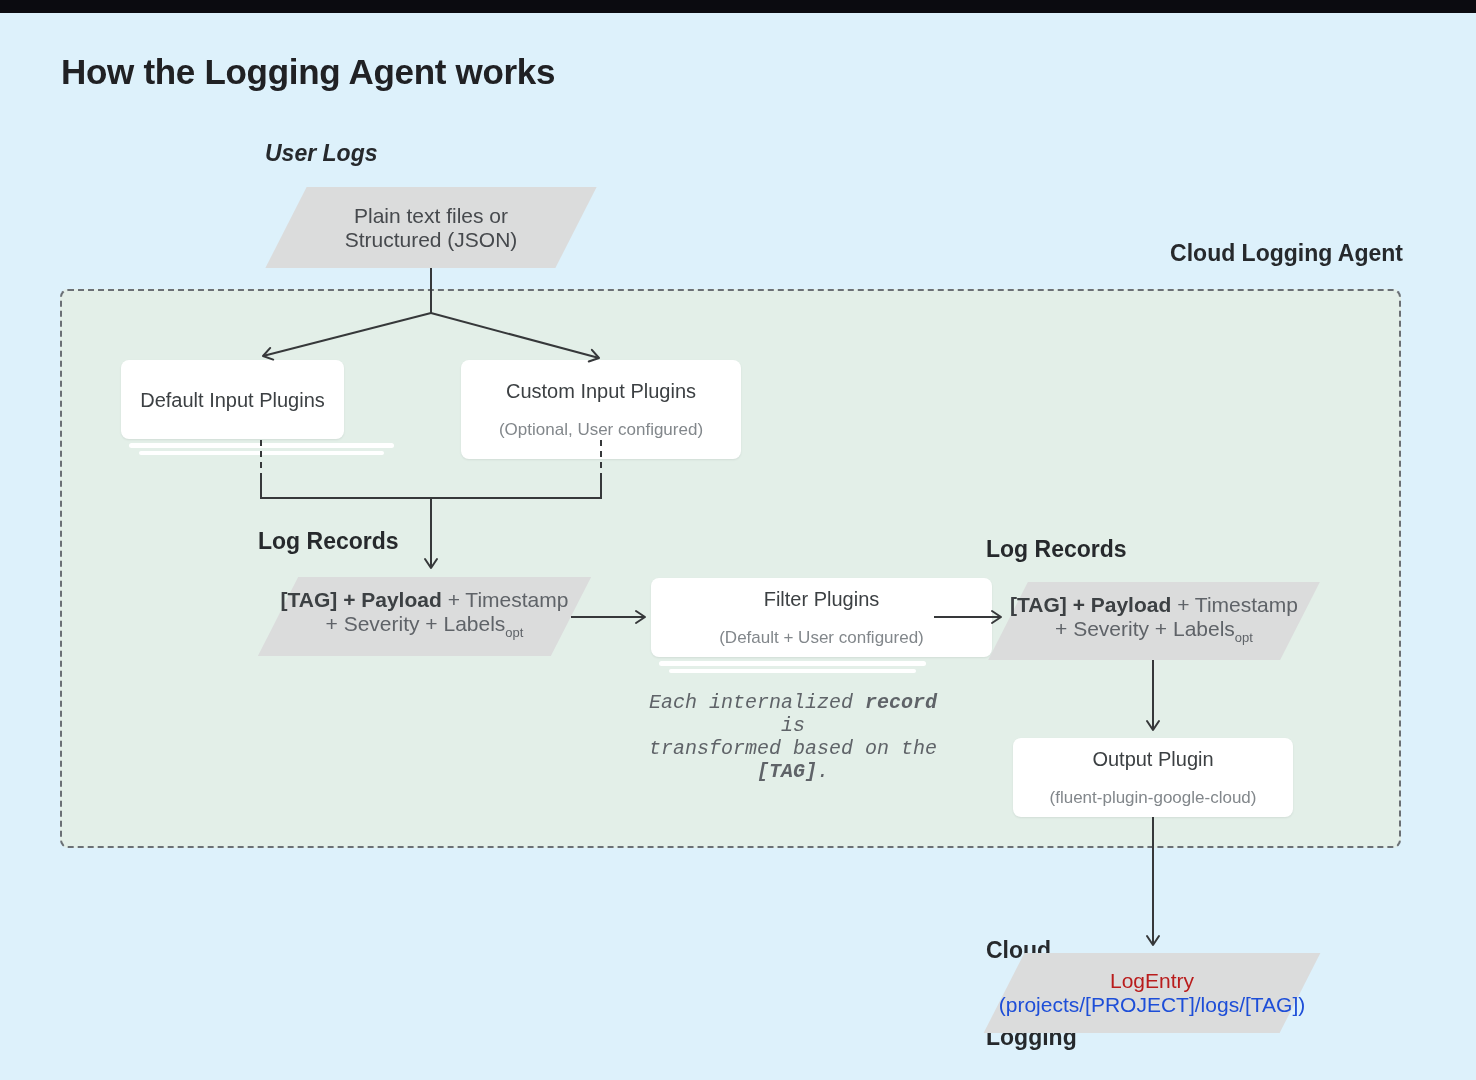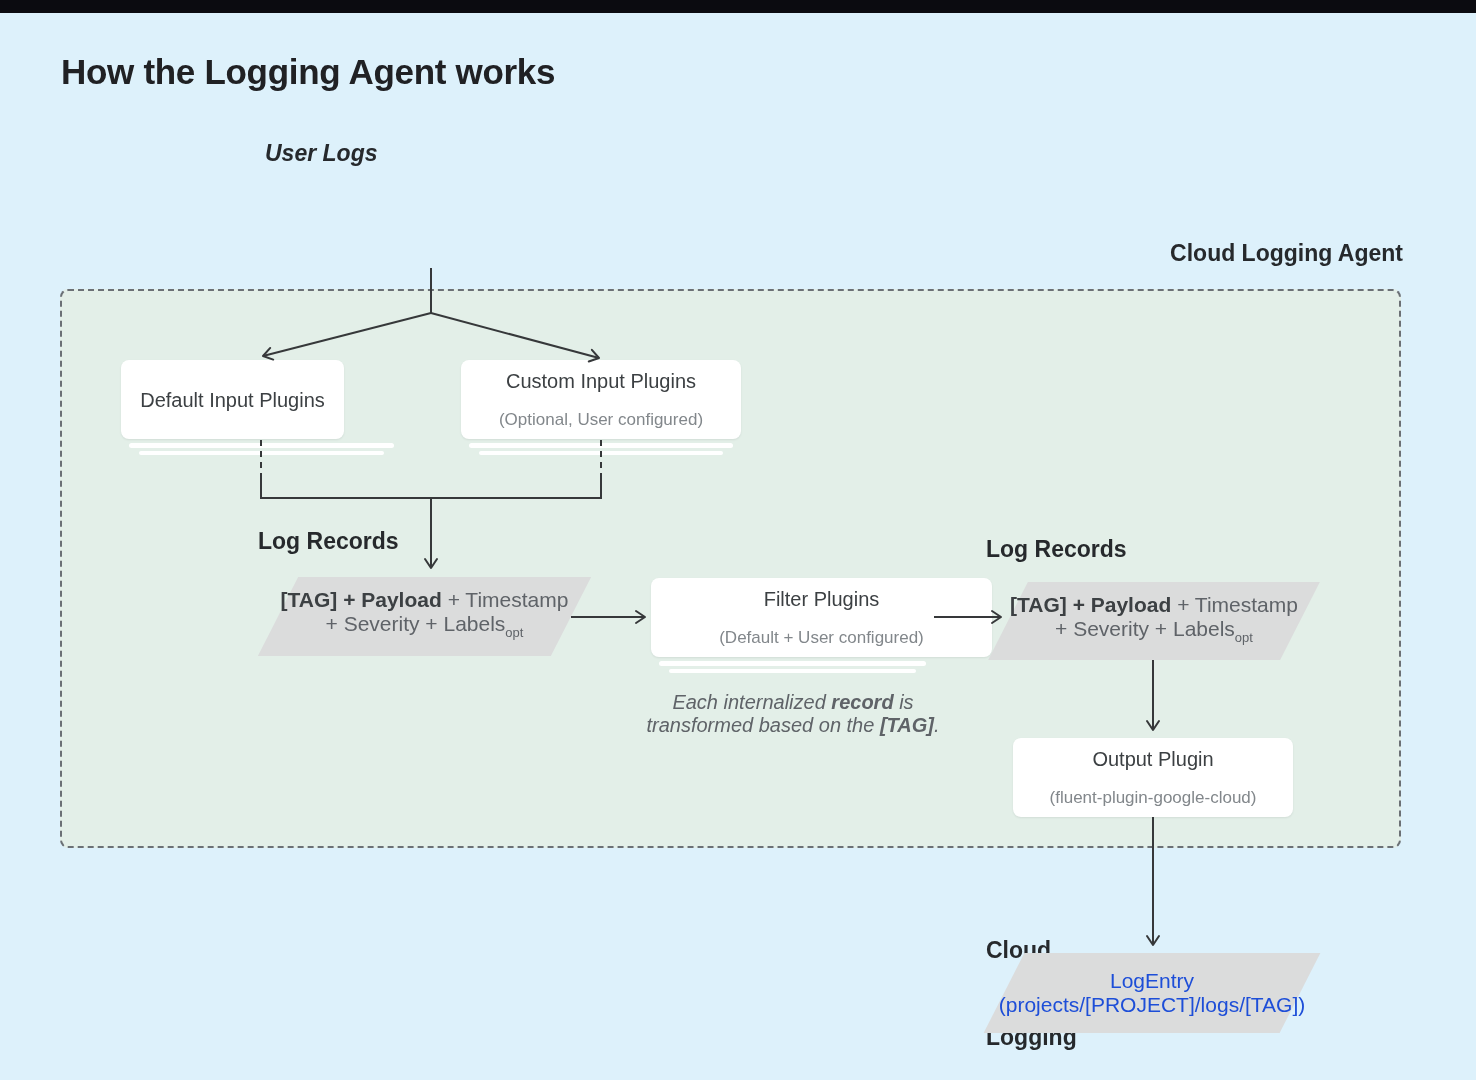--- a/index.html
+++ b/index.html
@@ -31,47 +31,54 @@
   .node{
     position:absolute;background:#ffffff;border-radius:8px;
     display:flex;flex-direction:column;align-items:center;justify-content:center;
     text-align:center;box-shadow:0 1px 2px rgba(60,64,67,.10);
   }
   .node-title{font-size:20px;color:#3c4043;line-height:24px;}
   .node-sub{font-size:17px;color:#82878b;line-height:21px;margin-top:16px;}
   .sbar{position:absolute;height:4.5px;background:#ffffff;border-radius:2.5px;}
   .note{
     position:absolute;left:643px;top:691px;width:300px;text-align:center;
-    font-style:italic;font-size:20px;line-height:23px;color:#5f6368;
+    font-style:italic;font-size:20px;line-height:23px;color:#5f6368;font-family:Liberation Mono, monospace;
   }
   .note b{font-weight:700;}
   .wires{position:absolute;left:0;top:0;pointer-events:none;}
 </style>
 </head>
 <body>
 
 <div class="canvas">
 
   <div class="topbar"></div>
 
   <h1 class="title">How the Logging Agent works</h1>
 
   <div class="agent-region"></div>
   <div class="lbl lbl-agent">Cloud Logging Agent</div>
 
   <div class="lbl" style="left:265px;top:140px;font-style:italic;">User Logs</div>
 
+  <div class="para" style="left:286px;top:187px;width:290px;height:81px;">
+    <div class="para-bg"></div>
+    <div class="para-content">
+      <div>Plain text files or</div>
+      <div>Structured (JSON)</div>
+    </div>
+  </div>
 
   <div class="node" style="left:121px;top:360px;width:223px;height:79px;">
     <div class="node-title">Default Input Plugins</div>
   </div>
   <div class="sbar" style="left:129px;top:443px;width:265px;"></div>
   <div class="sbar" style="left:139px;top:450.5px;width:245px;"></div>
 
-  <div class="node" style="left:461px;top:360px;width:280px;height:79px;">
+  <div class="node" style="left:461px;top:360px;width:280px;height:99px;">
     <div class="node-title">Custom Input Plugins</div>
     <div class="node-sub">(Optional, User configured)</div>
   </div>
   <div class="sbar" style="left:469px;top:443px;width:264px;"></div>
   <div class="sbar" style="left:479px;top:450.5px;width:244px;"></div>
 
   <div class="lbl" style="left:258px;top:528px;">Log Records</div>
 
   <div class="para" style="left:278px;top:577px;width:293px;height:79px;">
     <div class="para-bg"></div>
@@ -117,21 +124,21 @@
   </div>
 
   <div class="lbl lbl-cloud-logging" style="left:986px;top:878px;">
     <div>Cloud</div>
     <div>Logging</div>
   </div>
 
   <div class="para" style="left:1004px;top:953px;width:296px;height:80px;">
     <div class="para-bg"></div>
     <div class="para-content">
-      <div style="color:#1d4ed8;">LogEntry</div>
+      <div style="color:#b91c1c;">LogEntry</div>
       <div style="color:#1d4ed8;">(projects/[PROJECT]/logs/[TAG])</div>
     </div>
   </div>
 
   <svg class="wires" width="1476" height="1080" viewBox="0 0 1476 1080">
     <defs>
       <marker id="ah" markerUnits="userSpaceOnUse" markerWidth="26" markerHeight="26" viewBox="-13 -13 26 26" refX="0" refY="0" orient="auto">
         <path d="M-9,-6 L0,0 L-9,6" fill="none" stroke="#36383a" stroke-width="2" stroke-linecap="round" stroke-linejoin="round"></path>
       </marker>
     </defs>

